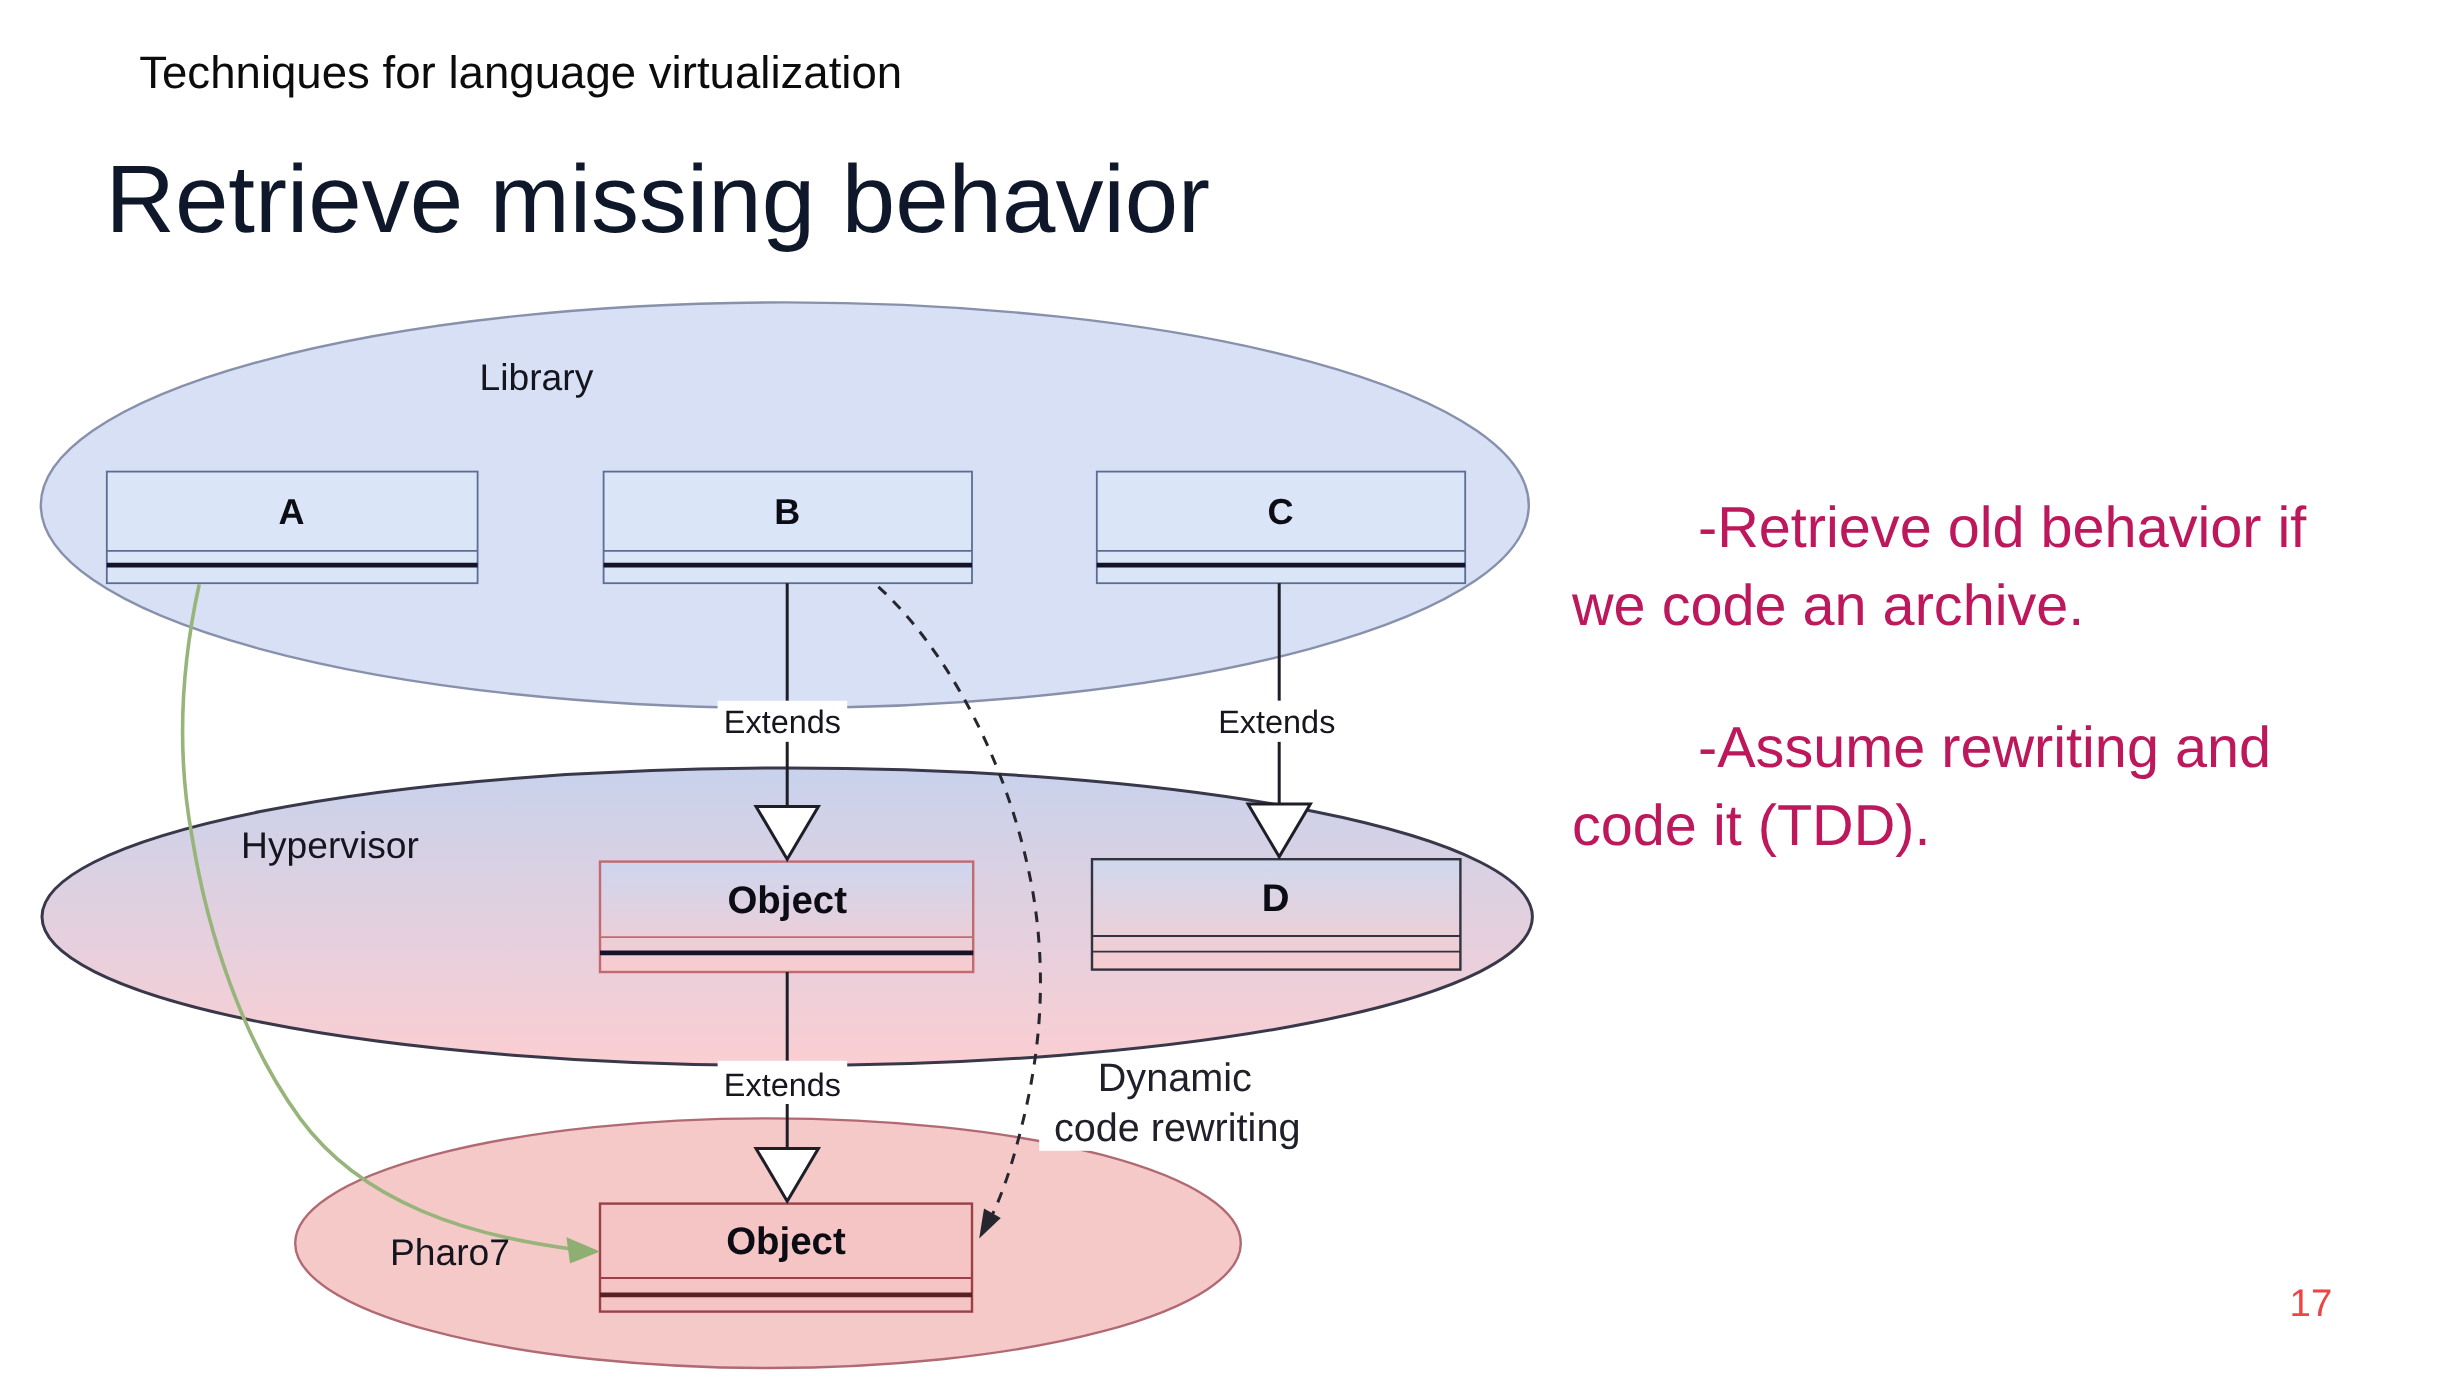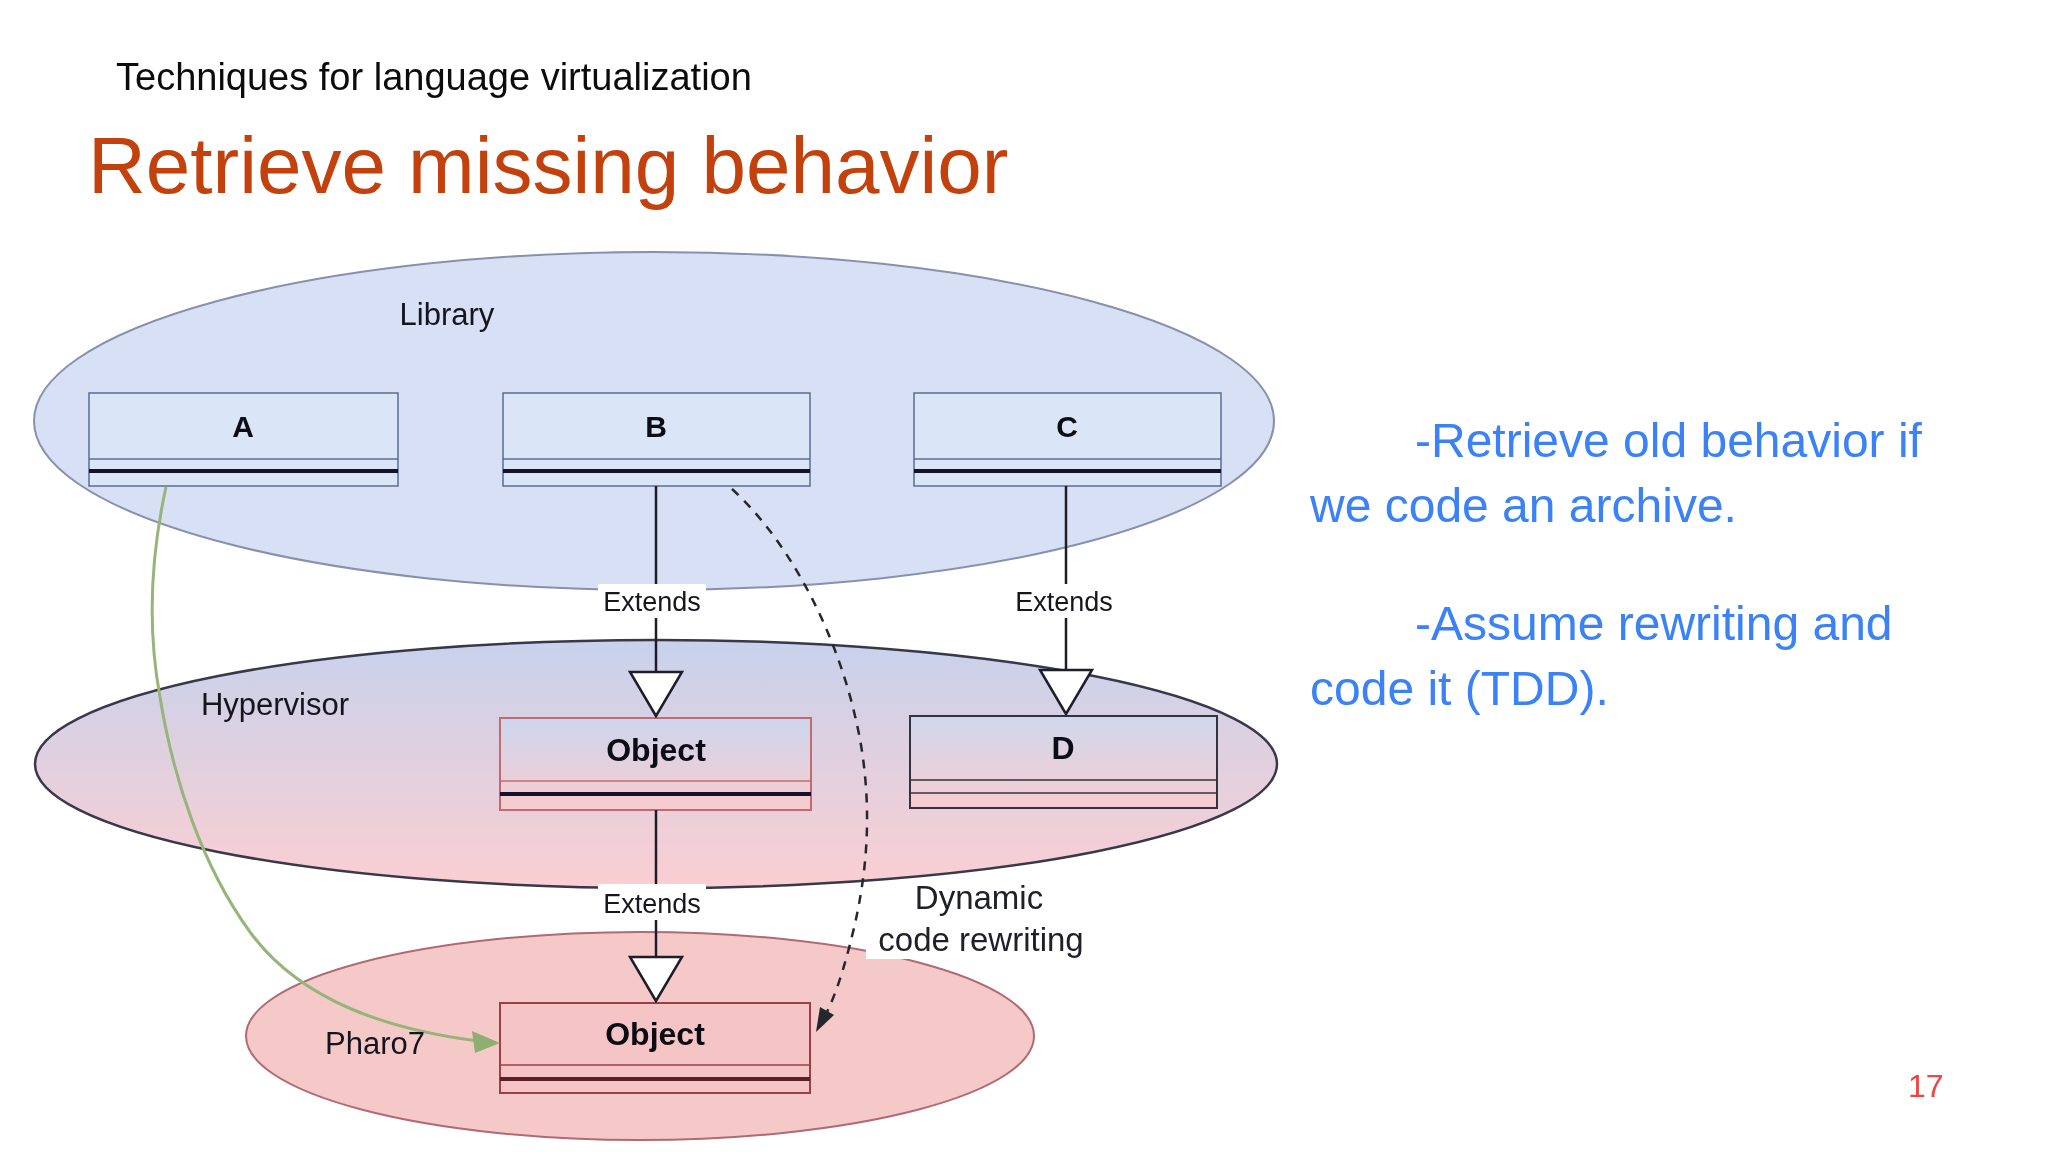--- a/index.html
+++ b/index.html
@@ -1,23 +1,23 @@
 <!DOCTYPE html>
 <html><head>
 <meta charset="utf-8">
 <style>
   html,body{margin:0;padding:0;}
   body{
     width:2048px;height:1152px;background:#ffffff;position:relative;
     font-family:"Liberation Sans",sans-serif;overflow:hidden;
   }
   .abs{position:absolute;}
-  #eyebrow{left:116px;top:40px;font-size:38px;color:#0c0c0c;white-space:nowrap;margin-top:16px;}
-  #slide-title{left:88px;top:120px;font-size:80px;font-weight:400;color:#c2410c;white-space:nowrap;}
-  #notes{left:1310px;top:408px;width:710px;font-size:48px;line-height:65px;color:#3b82f6;}
+  #eyebrow{left:116px;top:40px;font-size:38px;color:#0c0c0c;white-space:nowrap;}
+  #slide-title{left:88px;top:120px;font-size:80px;font-weight:400;color:#0f172a;white-space:nowrap;}
+  #notes{left:1310px;top:408px;width:710px;font-size:48px;line-height:65px;color:#be185d;}
   #notes .para{margin:0 0 53px 0;}
   #notes .indent{padding-left:105px;}
   #page-number{left:1908px;top:1068px;font-size:32px;color:#ef4444;}
   #diagram-svg{left:0;top:0;}
 
   
   .lib-ell{stroke:#8791ac;stroke-width:2;}
   .hyp-ell{stroke:#38384a;stroke-width:2.5;fill:url(#gradHyp);}
   .pharo-ell{stroke:#b06a73;stroke-width:2;}
   .clsbox{stroke:#5c6c93;stroke-width:1.5;}

